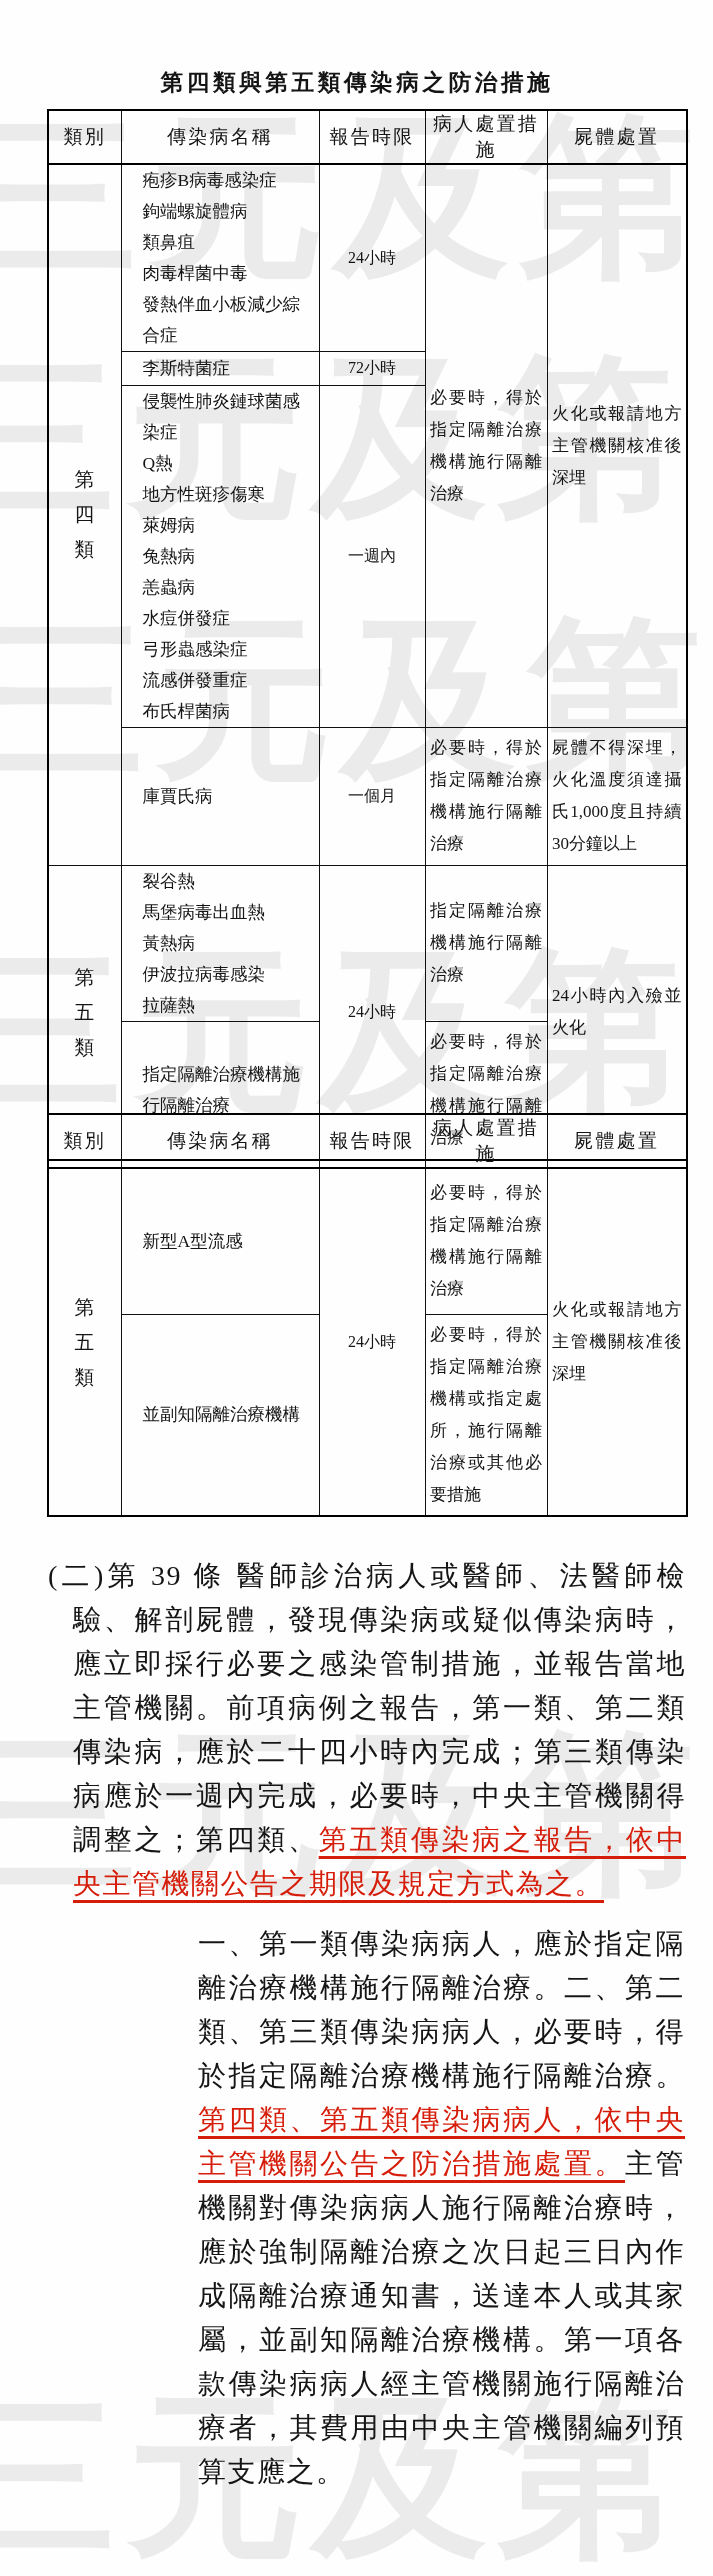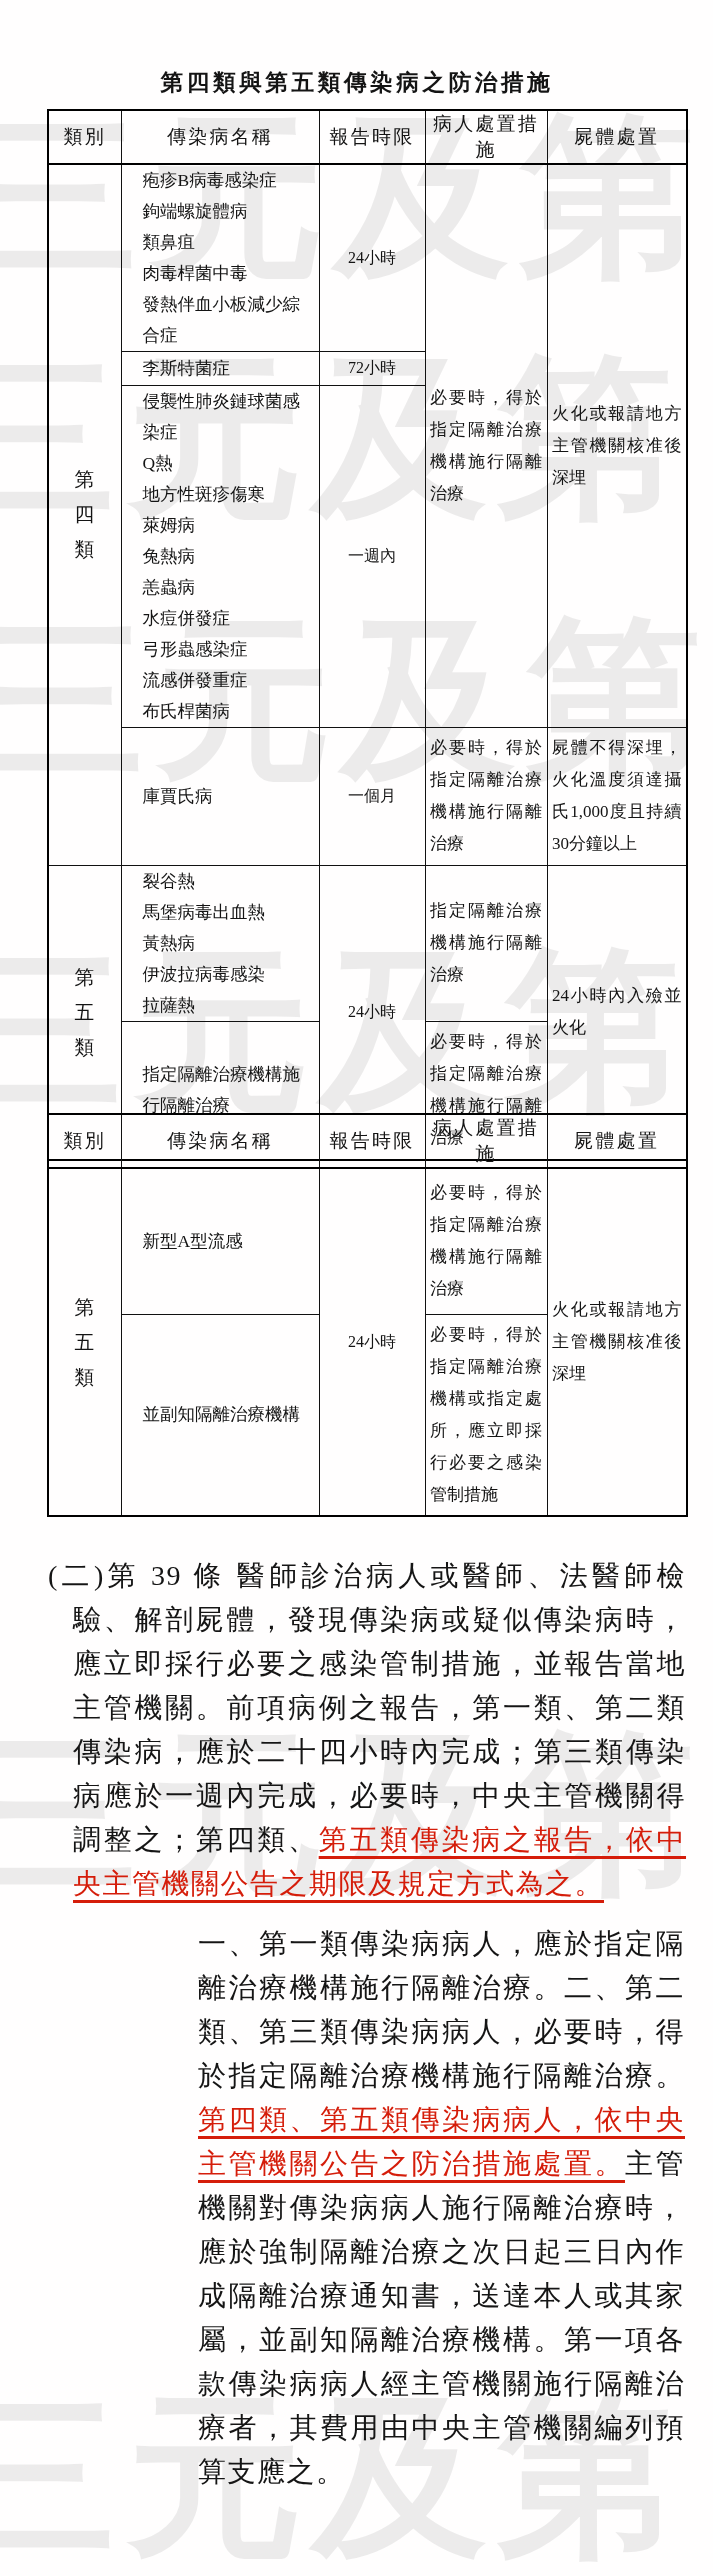--- a/index.html
+++ b/index.html
@@ -180,21 +180,21 @@
         <td class="cat" rowspan="2">第
 五
 類</td>
         <td class="dis">新型A型流感</td>
         <td class="ctr" rowspan="2">24小時</td>
         <td class="pat">必要時，得於指定隔離治療機構施行隔離治療</td>
         <td class="cor" rowspan="2">火化或報請地方主管機關核准後深埋</td>
       </tr>
       <tr class="r2">
         <td class="dis">並副知隔離治療機構</td>
-        <td class="pat">必要時，得於指定隔離治療機構或指定處所，應立即採行必要之感染管制措施</td>
+        <td class="pat">必要時，得於指定隔離治療機構或指定處所，施行隔離治療或其他必要措施</td>
       </tr>
     </tbody>
   </table>
 
   <div class="paras">
     <p class="art39"><span>(二)第 39 條  醫師診治病人或醫師、法醫師檢驗、解剖屍體，發現傳染病或疑似傳染病時，應立即採行必要之感染管制措施，並報告當地主管機關。前項病例之報告，第一類、第二類傳染病，應於二十四小時內完成；第三類傳染病應於一週內完成，必要時，中央主管機關得調整之；第四類、</span><span class="red">第五類傳染病之報告，依中央主管機關公告之期限及規定方式為之。</span></p>
     <p class="art44list"><span>一、第一類傳染病病人，應於指定隔離治療機構施行隔離治療。二、第二類、第三類傳染病病人，必要時，得於指定隔離治療機構施行隔離治療。</span><span class="red">第四類、第五類傳染病病人，依中央主管機關公告之防治措施處置。</span><span>主管機關對傳染病病人施行隔離治療時，應於強制隔離治療之次日起三日內作成隔離治療通知書，送達本人或其家屬，並副知隔離治療機構。第一項各款傳染病病人經主管機關施行隔離治療者，其費用由中央主管機關編列預算支應之。</span></p>
   </div>
 
 </div>

